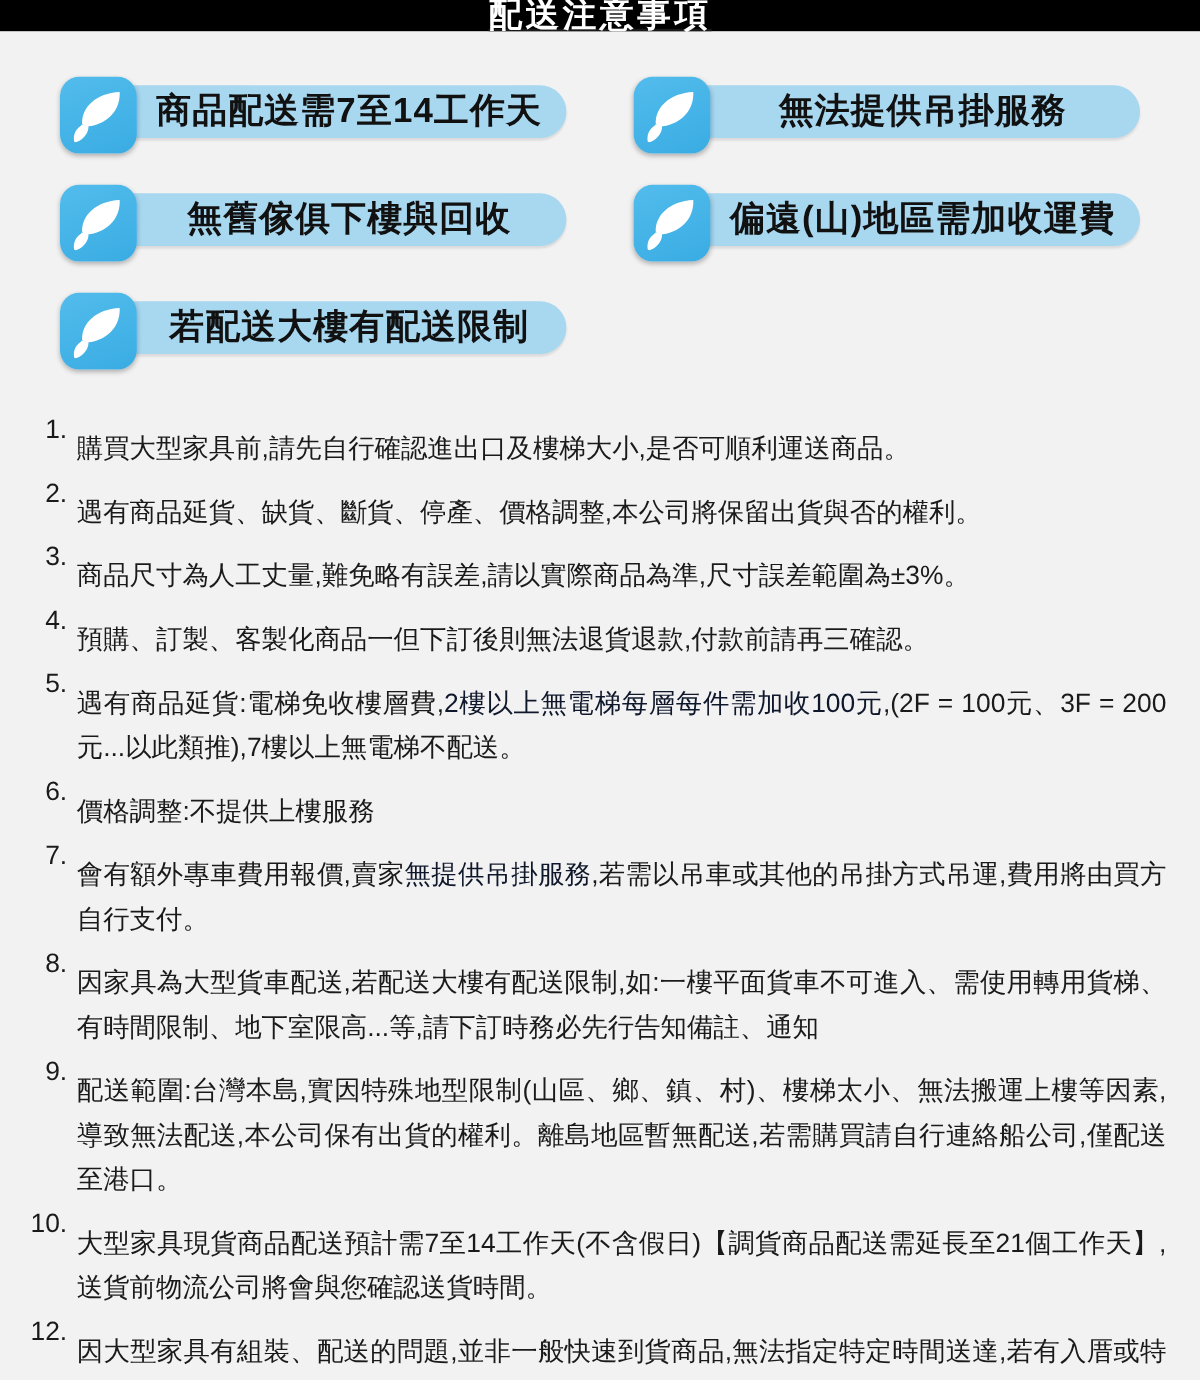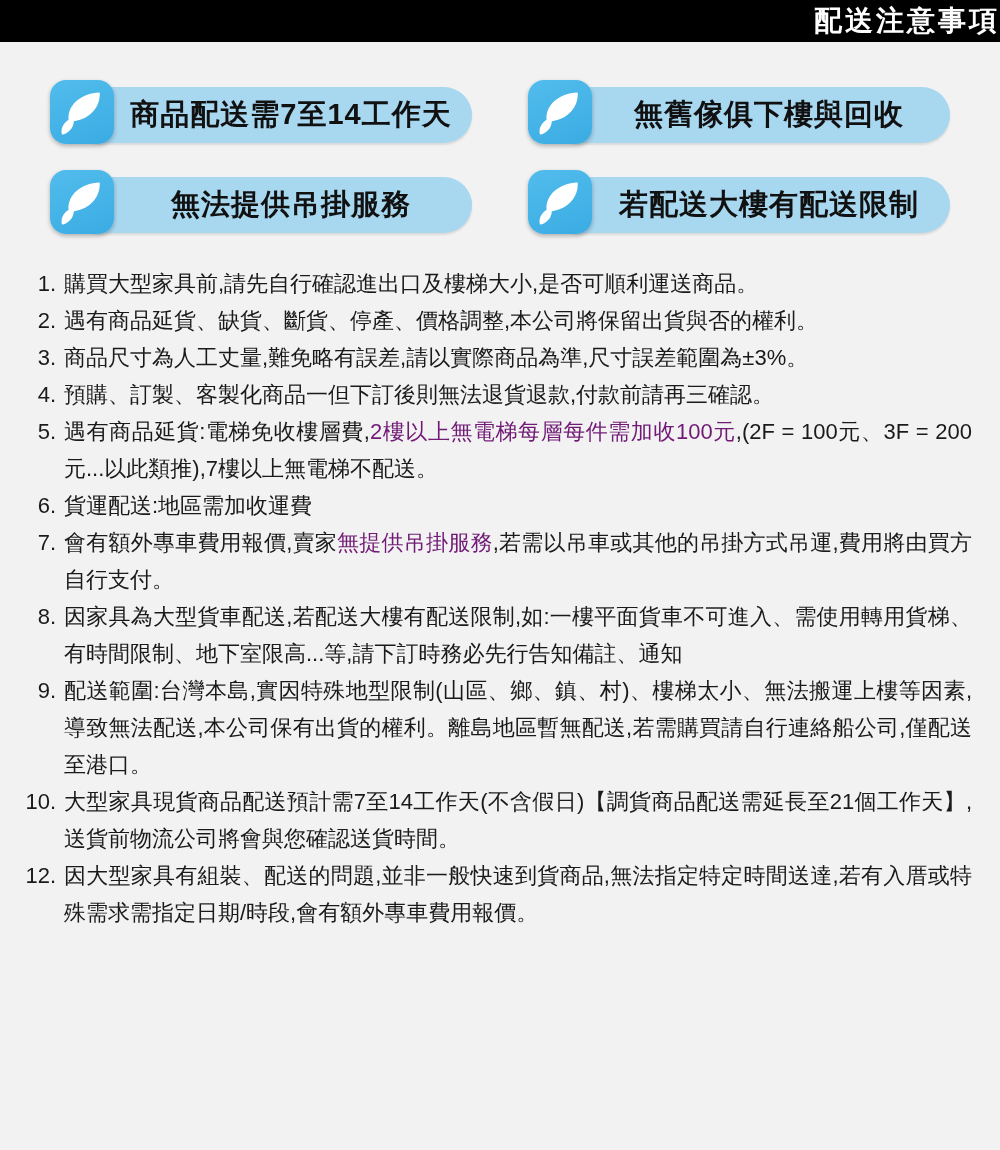--- a/index.html
+++ b/index.html
@@ -6,45 +6,46 @@
   html, body { width: 1000px; }
   body {
     height: 1150px;
     background: #f2f2f3;
     font-family: "Liberation Sans", "DejaVu Sans", sans-serif;
     color: #1a1a1a;
     overflow: hidden;
   }
   
   .header {
-    height: 42px;
+    height: 26px;
     background: #000000;
     display: flex;
     align-items: center;
-    justify-content: flex-end;
+    justify-content: center;
+    text-decoration: underline;
   }
   .header-title {
     color: #ffffff;
     font-size: 28px;
     font-weight: bold;
     letter-spacing: 3px;
   }
   
   .badges {
     margin: 38px 50px 0 50px;
     display: grid;
     grid-template-columns: 1fr 1fr;
     column-gap: 56px;
     row-gap: 26px;
   }
   .badge { position: relative; height: 64px; }
   .badge-pill {
     position: absolute;
     left: 22px; right: 0; top: 7px;
-    height: 56px;
+    height: 44px;
     background: #a8d7f0;
     border-radius: 29px;
     display: flex;
     align-items: center;
     justify-content: center;
     padding-left: 52px;
     padding-right: 14px;
     box-shadow: 0 2px 2px rgba(0,0,0,0.10);
   }
   .badge-label {
@@ -76,22 +77,22 @@
   .note-item {
     display: flex;
     font-size: 22px;
     line-height: 37px;
   }
   .note-num {
     flex: 0 0 40px;
     text-align: right;
     margin-right: 8px;
   }
-  .note-text { flex: 1; text-align: justify; }
-  .red { color: #701a75; }
+  .note-text { flex: 1; text-align: justify; margin-top: 16px; }
+  .red { color: #0f172a; }
 </style>
 </head>
 <body>
 
 <div class="header">
   <div class="header-title">配送注意事項</div>
 </div>
 
 <div class="badges">
   <div class="badge">
@@ -108,33 +109,45 @@
   </div>
   <div class="badge">
     <div class="badge-icon">
       <svg viewBox="0 0 64 64" aria-hidden="true">
         <path fill="#ffffff" d="M16 41 C15 24 30 10 53 9 C54 26 42 40 23 43 C20 43.5 17.5 42.5 16 41 Z"></path>
         <path fill="#ffffff" d="M16 41 C13 44 11 48 10 52 C12 52.5 14 52 15.5 50 C17 47.5 17 44 16 41 Z"></path>
         <path fill="#ffffff" d="M8 58 C6.5 49 12 41.5 22 40 C23.5 48 18.5 55.5 10.5 58.5 C9.7 58.8 8.6 58.6 8 58 Z"></path>
       </svg>
     </div>
     <div class="badge-pill">
+      <span class="badge-label">無法提供吊掛服務</span>
+    </div>
+  </div>
+  <div class="badge">
+    <div class="badge-icon">
+      <svg viewBox="0 0 64 64" aria-hidden="true">
+        <path fill="#ffffff" d="M16 41 C15 24 30 10 53 9 C54 26 42 40 23 43 C20 43.5 17.5 42.5 16 41 Z"></path>
+        <path fill="#ffffff" d="M16 41 C13 44 11 48 10 52 C12 52.5 14 52 15.5 50 C17 47.5 17 44 16 41 Z"></path>
+        <path fill="#ffffff" d="M8 58 C6.5 49 12 41.5 22 40 C23.5 48 18.5 55.5 10.5 58.5 C9.7 58.8 8.6 58.6 8 58 Z"></path>
+      </svg>
+    </div>
+    <div class="badge-pill">
       <span class="badge-label">無舊傢俱下樓與回收</span>
     </div>
   </div>
   <div class="badge">
     <div class="badge-icon">
       <svg viewBox="0 0 64 64" aria-hidden="true">
         <path fill="#ffffff" d="M16 41 C15 24 30 10 53 9 C54 26 42 40 23 43 C20 43.5 17.5 42.5 16 41 Z"></path>
         <path fill="#ffffff" d="M16 41 C13 44 11 48 10 52 C12 52.5 14 52 15.5 50 C17 47.5 17 44 16 41 Z"></path>
         <path fill="#ffffff" d="M8 58 C6.5 49 12 41.5 22 40 C23.5 48 18.5 55.5 10.5 58.5 C9.7 58.8 8.6 58.6 8 58 Z"></path>
       </svg>
     </div>
     <div class="badge-pill">
-      <span class="badge-label">無法提供吊掛服務</span>
+      <span class="badge-label">偏遠(山)地區需加收運費</span>
     </div>
   </div>
   <div class="badge">
     <div class="badge-icon">
       <svg viewBox="0 0 64 64" aria-hidden="true">
         <path fill="#ffffff" d="M16 41 C15 24 30 10 53 9 C54 26 42 40 23 43 C20 43.5 17.5 42.5 16 41 Z"></path>
         <path fill="#ffffff" d="M16 41 C13 44 11 48 10 52 C12 52.5 14 52 15.5 50 C17 47.5 17 44 16 41 Z"></path>
         <path fill="#ffffff" d="M8 58 C6.5 49 12 41.5 22 40 C23.5 48 18.5 55.5 10.5 58.5 C9.7 58.8 8.6 58.6 8 58 Z"></path>
       </svg>
     </div>
@@ -160,21 +173,21 @@
   <li class="note-item">
     <span class="note-num">4.</span>
     <div class="note-text"><span>預購、訂製、客製化商品一但下訂後則無法退貨退款,付款前請再三確認。</span></div>
   </li>
   <li class="note-item">
     <span class="note-num">5.</span>
     <div class="note-text"><span>遇有商品延貨:電梯免收樓層費,</span><span class="red">2樓以上無電梯每層每件需加收100元</span><span>,(2F = 100元、3F = 200元...以此類推),7樓以上無電梯不配送。</span></div>
   </li>
   <li class="note-item">
     <span class="note-num">6.</span>
-    <div class="note-text"><span>貨運配送:地區需加收運費</span></div>
+    <div class="note-text"><span>價格調整:不提供上樓服務</span></div>
   </li>
   <li class="note-item">
     <span class="note-num">7.</span>
     <div class="note-text"><span>會有額外專車費用報價,賣家</span><span class="red">無提供吊掛服務</span><span>,若需以吊車或其他的吊掛方式吊運,費用將由買方自行支付。</span></div>
   </li>
   <li class="note-item">
     <span class="note-num">8.</span>
     <div class="note-text"><span>因家具為大型貨車配送,若配送大樓有配送限制,如:一樓平面貨車不可進入、需使用轉用貨梯、有時間限制、地下室限高...等,請下訂時務必先行告知備註、通知</span></div>
   </li>
   <li class="note-item">

